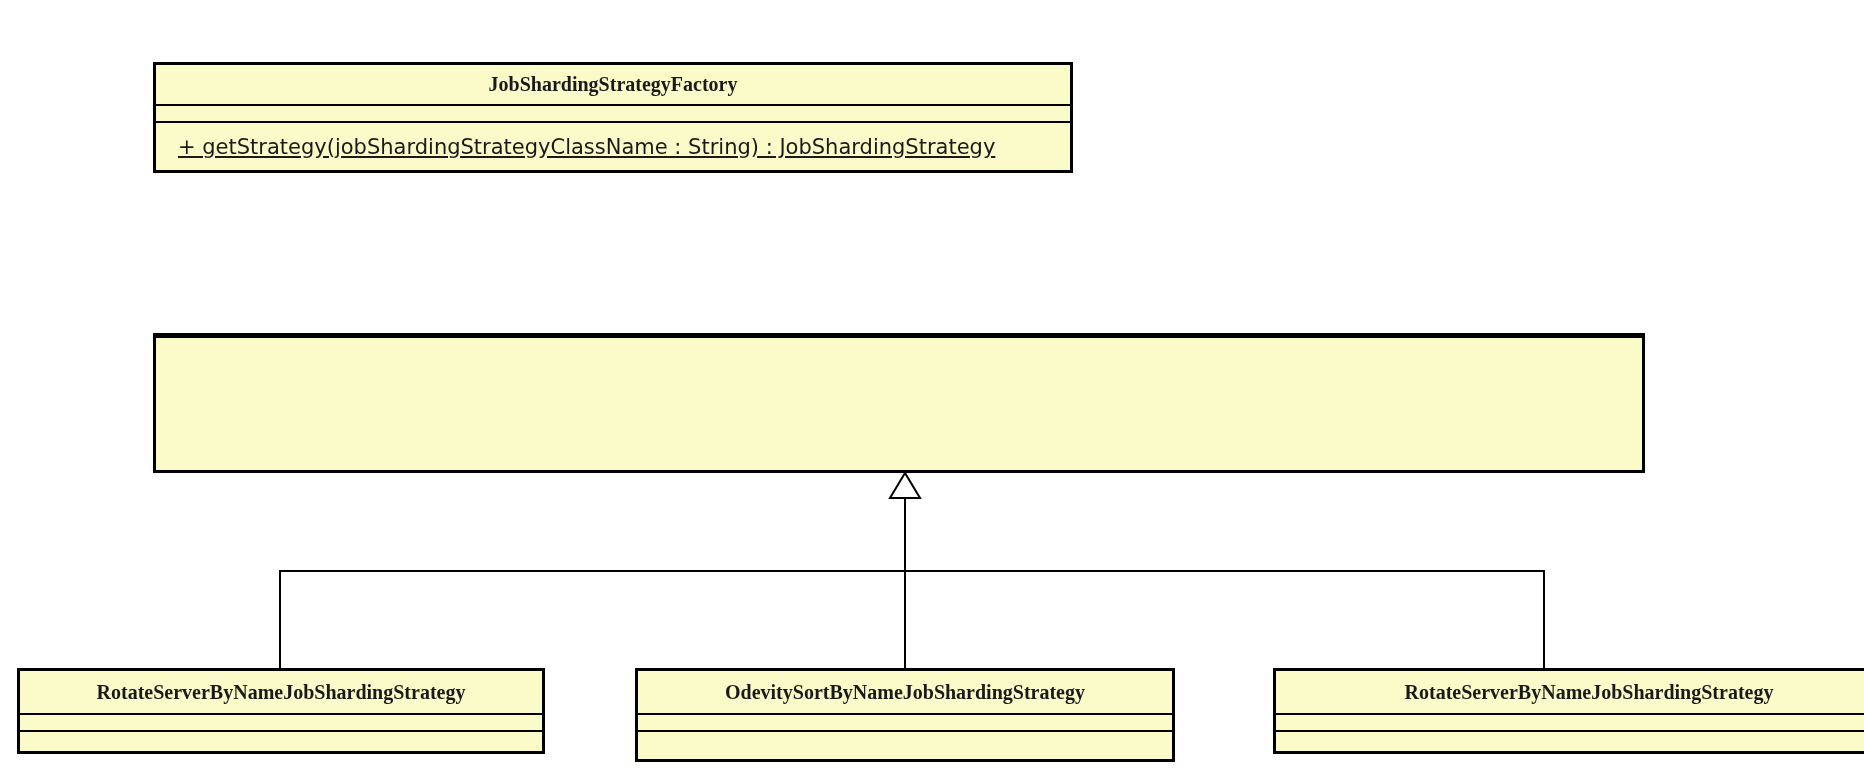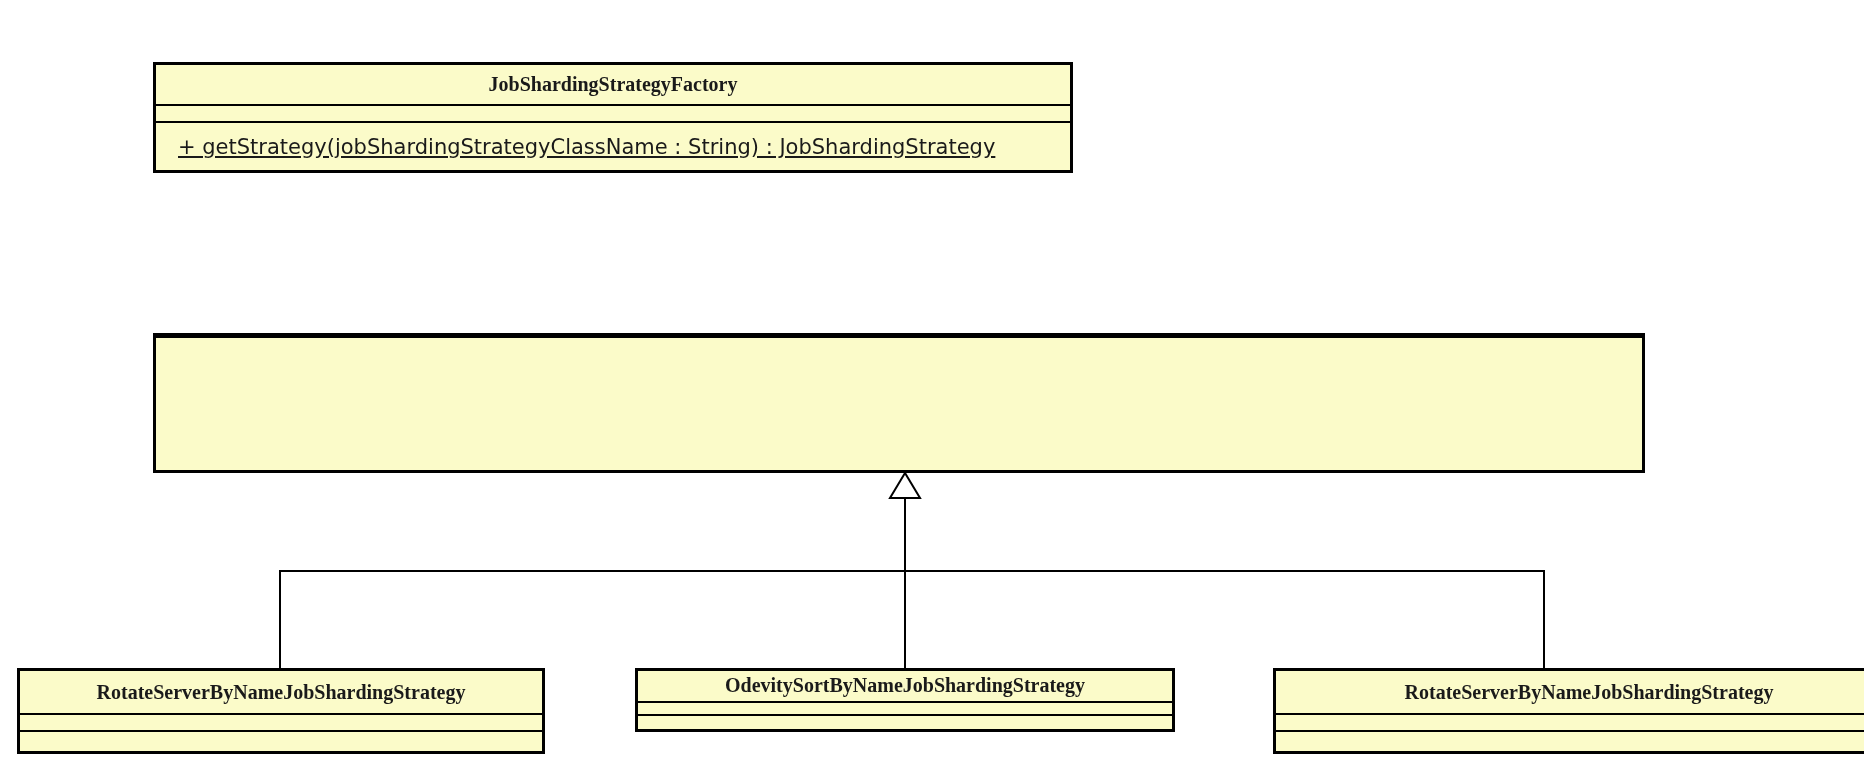--- a/index.html
+++ b/index.html
@@ -94,21 +94,21 @@
   <div class="line" style="left:279px; top:570px; width:2px; height:98px;"></div>
   <div class="line" style="left:904px; top:570px; width:2px; height:98px;"></div>
   <div class="line" style="left:1543px; top:570px; width:2px; height:98px;"></div>
 
   <div class="uml-class" style="left:17px; top:668px; width:528px; height:86px;">
     <div class="c-title" style="height:42px;">RotateServerByNameJobShardingStrategy</div>
     <div class="c-attrs" style="height:17px;"></div>
     <div class="c-methods" style="height:21px;"></div>
   </div>
 
-  <div class="uml-class" style="left:635px; top:668px; width:540px; height:64px;">
+  <div class="uml-class" style="left:635px; top:668px; width:540px; height:94px;">
     <div class="c-title" style="height:42px;">OdevitySortByNameJobShardingStrategy</div>
     <div class="c-attrs" style="height:17px;"></div>
     <div class="c-methods" style="height:21px;"></div>
   </div>
 
   <div class="uml-class" style="left:1273px; top:668px; width:632px; height:86px;">
     <div class="c-title" style="height:42px;">RotateServerByNameJobShardingStrategy</div>
     <div class="c-attrs" style="height:17px;"></div>
     <div class="c-methods" style="height:21px;"></div>
   </div>

